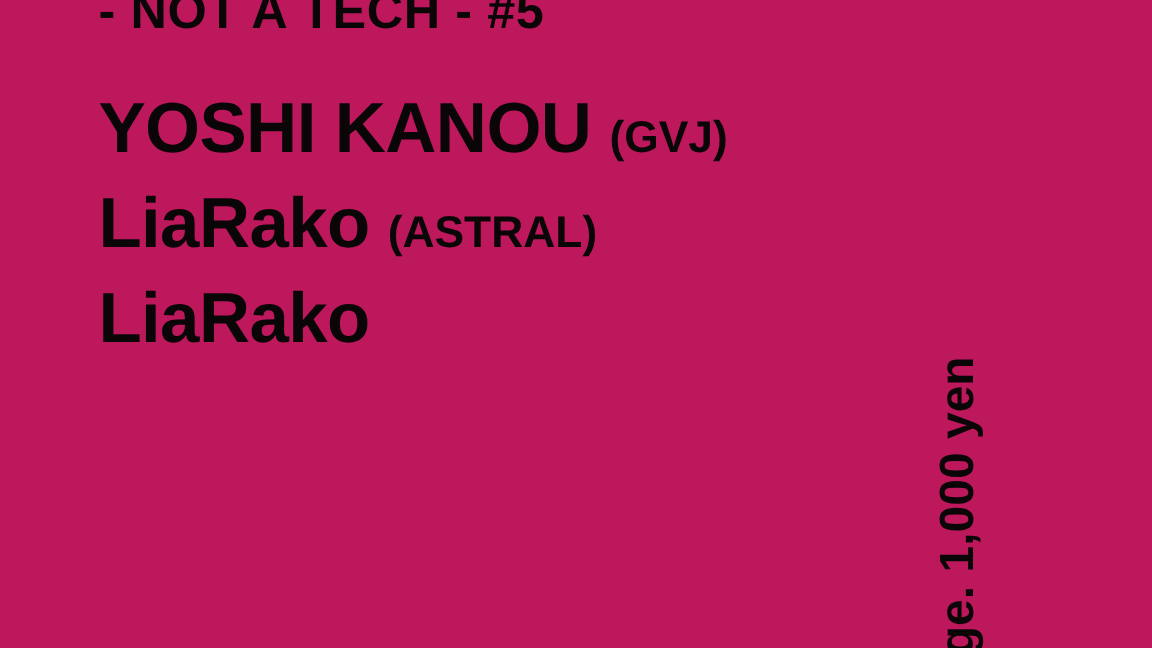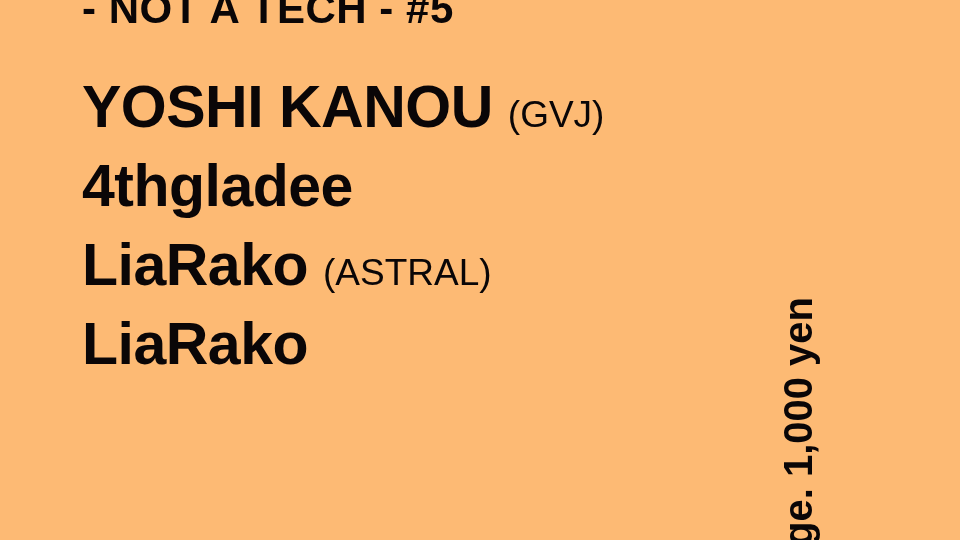--- a/index.html
+++ b/index.html
@@ -60,21 +60,21 @@
 
   .artist-name {
     font-size: 59px;
     font-weight: 700;
     letter-spacing: -0.5px;
     color: #0a0607;
   }
 
   .artist-affil {
     font-size: 37px;
-    font-weight: 400;
+    font-weight: 700;
     letter-spacing: 0px;
     margin-left: 15px;
     color: #0a0607;
   }
 
   .artist-affil:empty { display: none; margin-left: 0; }
 
   
   .price-strip {
     position: absolute;
@@ -86,36 +86,32 @@
     font-size: 40px;
     font-weight: 700;
     letter-spacing: 0px;
     line-height: 1.0;
     color: #0a0607;
   }
 </style>
 </head>
 <body style="background: rgb(181, 96, 112);">
 
-<div id="poster" style="background: #fdba74; color: rgb(10, 6, 7); padding-left: 27px;">
+<div id="poster" style="background: #be185d; color: rgb(10, 6, 7); padding-left: 27px;">
 
   <div class="header-line">- NOT A TECH - #5</div>
 
   <ul class="lineup">
 
     <li class="lineup-item">
       <span class="artist-name">YOSHI KANOU</span>
       <span class="artist-affil">(GVJ)</span>
     </li>
 
 
-    <li class="lineup-item">
-      <span class="artist-name">4thgladee</span>
-
-    </li>
 
     <li class="lineup-item">
       <span class="artist-name">LiaRako</span>
       <span class="artist-affil">(ASTRAL)</span>
     </li>
 
 
     <li class="lineup-item">
       <span class="artist-name">LiaRako</span>
 

